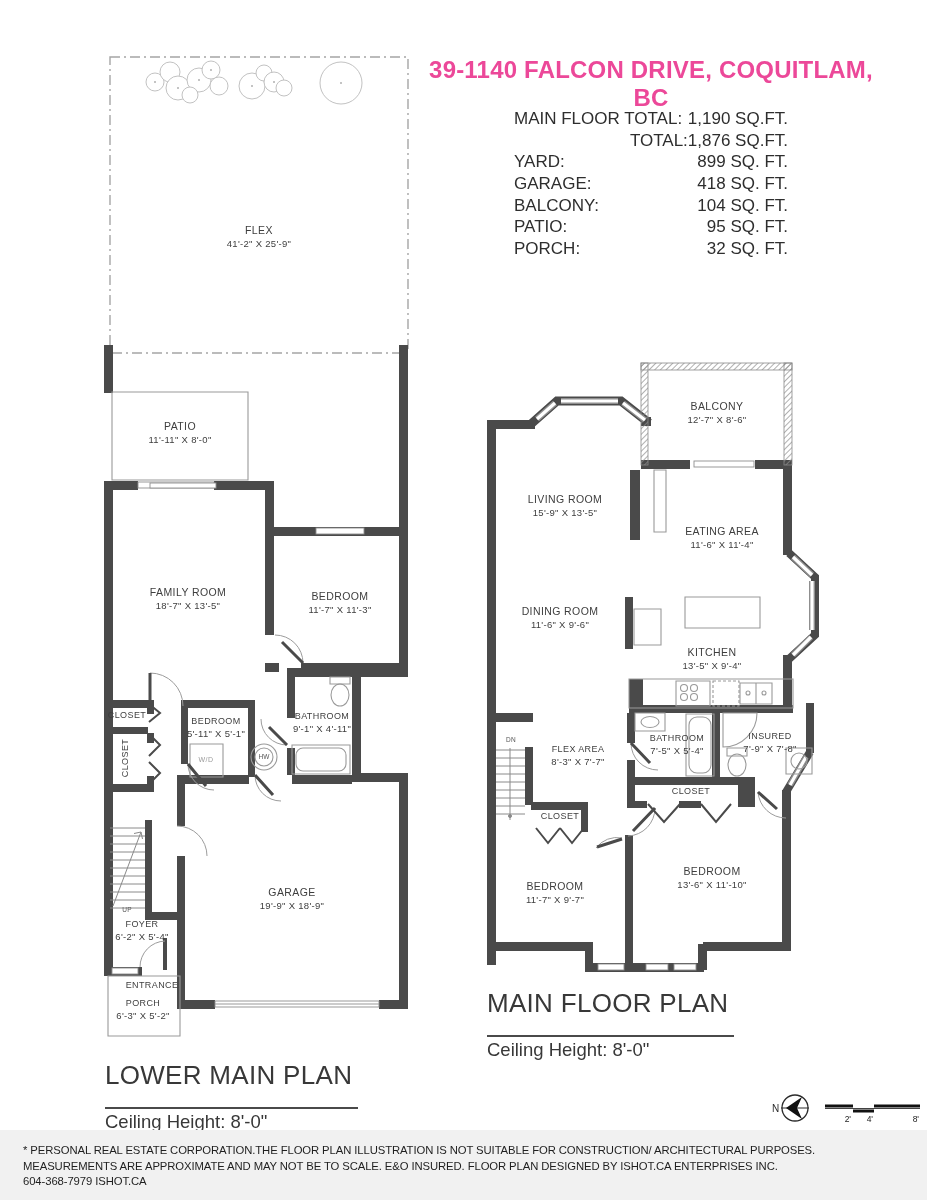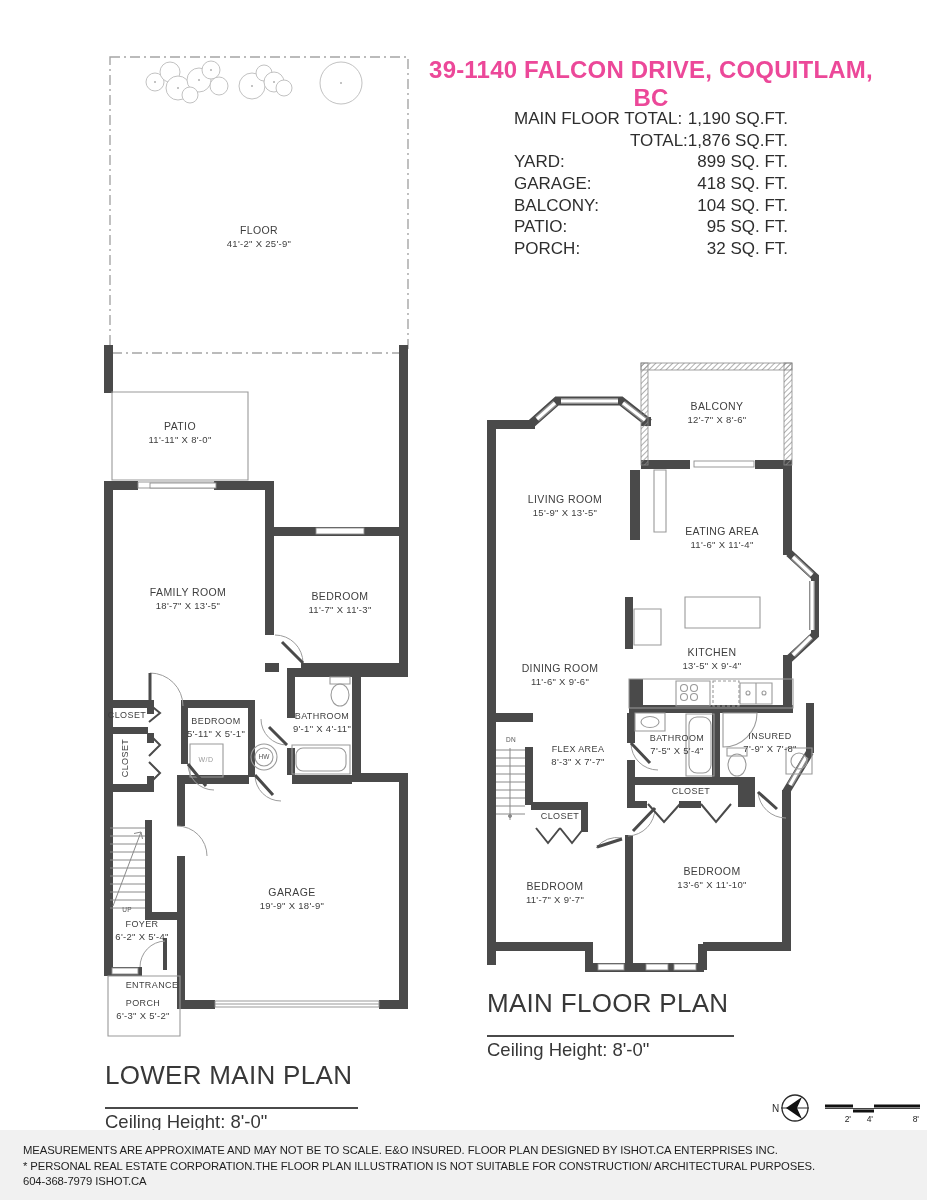--- a/index.html
+++ b/index.html
@@ -212,40 +212,40 @@
     <div class="srow">
         <span>PATIO:</span>
         <span>95 SQ. FT.</span>
       </div>
     <div class="srow">
         <span>PORCH:</span>
         <span>32 SQ. FT.</span>
       </div>
   </div>
 
-  <div class="rl" style="left:259px;top:224px"><span>FLOOR</span><span class="dims">41'-2" X 25'-9"</span></div>
+  <div class="rl" style="left:259px;top:224px"><span>FLEX</span><span class="dims">41'-2" X 25'-9"</span></div>
   <div class="rl" style="left:180px;top:420px"><span>PATIO</span><span class="dims">11'-11" X 8'-0"</span></div>
   <div class="rl" style="left:188px;top:586px"><span>FAMILY ROOM</span><span class="dims">18'-7" X 13'-5"</span></div>
   <div class="rl" style="left:340px;top:590px"><span>BEDROOM</span><span class="dims">11'-7" X 11'-3"</span></div>
   <div class="rl small" style="left:127px;top:710px"><span>CLOSET</span></div>
   <div class="rl small rot" style="left:126px;top:758px"><span>CLOSET</span></div>
   <div class="rl small" style="left:216px;top:716px"><span>BEDROOM</span><span class="dims">5'-11" X 5'-1"</span></div>
   <div class="rl small" style="left:322px;top:711px"><span>BATHROOM</span><span class="dims">9'-1" X 4'-11"</span></div>
   <div class="rl" style="left:292px;top:886px"><span>GARAGE</span><span class="dims">19'-9" X 18'-9"</span></div>
   <div class="rl small" style="left:142px;top:919px"><span>FOYER</span><span class="dims">6'-2" X 5'-4"</span></div>
   <div class="rl small" style="left:152px;top:980px"><span>ENTRANCE</span></div>
   <div class="rl small" style="left:143px;top:998px"><span>PORCH</span><span class="dims">6'-3" X 5'-2"</span></div>
   <div class="rl tiny" style="left:127px;top:906px">UP</div>
   <div class="rl muted" style="left:206px;top:755px">W/D</div>
   <div class="rl tiny" style="left:264px;top:753px">HW</div>
 
   <div class="rl" style="left:717px;top:400px"><span>BALCONY</span><span class="dims">12'-7" X 8'-6"</span></div>
   <div class="rl" style="left:565px;top:493px"><span>LIVING ROOM</span><span class="dims">15'-9" X 13'-5"</span></div>
   <div class="rl" style="left:722px;top:525px"><span>EATING AREA</span><span class="dims">11'-6" X 11'-4"</span></div>
-  <div class="rl" style="left:560px;top:662px"><span>DINING ROOM</span><span class="dims">11'-6" X 9'-6"</span></div>
+  <div class="rl" style="left:560px;top:605px"><span>DINING ROOM</span><span class="dims">11'-6" X 9'-6"</span></div>
   <div class="rl" style="left:712px;top:646px"><span>KITCHEN</span><span class="dims">13'-5" X 9'-4"</span></div>
   <div class="rl small" style="left:578px;top:744px"><span>FLEX AREA</span><span class="dims">8'-3" X 7'-7"</span></div>
   <div class="rl small" style="left:677px;top:733px"><span>BATHROOM</span><span class="dims">7'-5" X 5'-4"</span></div>
   <div class="rl small" style="left:770px;top:731px"><span>INSURED</span><span class="dims">7'-9" X 7'-8"</span></div>
   <div class="rl small" style="left:691px;top:786px"><span>CLOSET</span></div>
   <div class="rl small" style="left:560px;top:811px"><span>CLOSET</span></div>
   <div class="rl" style="left:555px;top:880px"><span>BEDROOM</span><span class="dims">11'-7" X 9'-7"</span></div>
   <div class="rl" style="left:712px;top:865px"><span>BEDROOM</span><span class="dims">13'-6" X 11'-10"</span></div>
   <div class="rl tiny" style="left:511px;top:736px">DN</div>
 
@@ -253,18 +253,18 @@
     <div class="t">LOWER MAIN PLAN</div>
     <div class="c">Ceiling Height: 8'-0"</div>
   </div>
   <div class="plan-title" style="left:487px;top:988px">
     <div class="t">MAIN FLOOR PLAN</div>
     <div class="c">Ceiling Height: 8'-0"</div>
   </div>
 
   <div id="footer-band"></div>
   <div id="footer-text">
+    <div>* PERSONAL REAL ESTATE CORPORATION.THE FLOOR PLAN ILLUSTRATION IS NOT SUITABLE FOR CONSTRUCTION/ ARCHITECTURAL PURPOSES.</div>
     <div>MEASUREMENTS ARE APPROXIMATE AND MAY NOT BE TO SCALE. E&amp;O INSURED. FLOOR PLAN DESIGNED BY ISHOT.CA ENTERPRISES INC.</div>
-    <div>* PERSONAL REAL ESTATE CORPORATION.THE FLOOR PLAN ILLUSTRATION IS NOT SUITABLE FOR CONSTRUCTION/ ARCHITECTURAL PURPOSES.</div>
     <div>604-368-7979  ISHOT.CA</div>
   </div>
 
 </div>
 
 </body></html>

